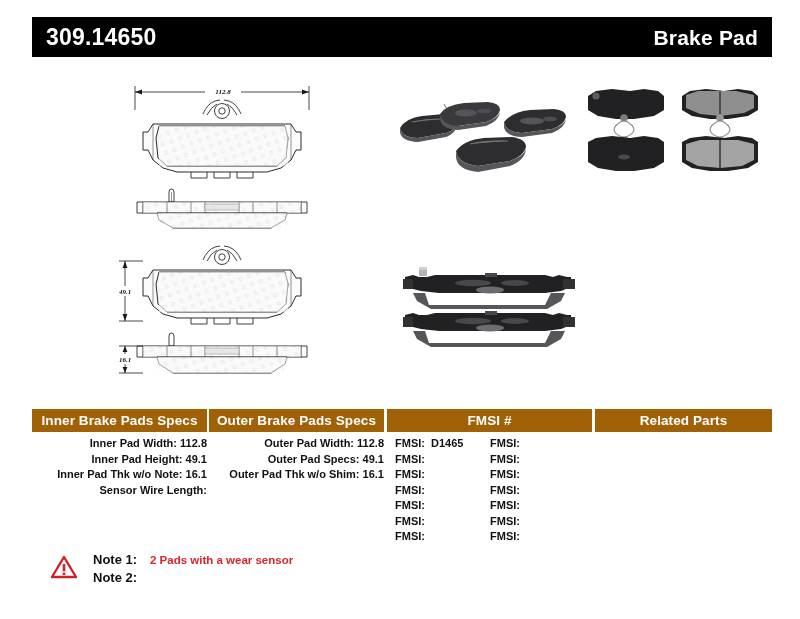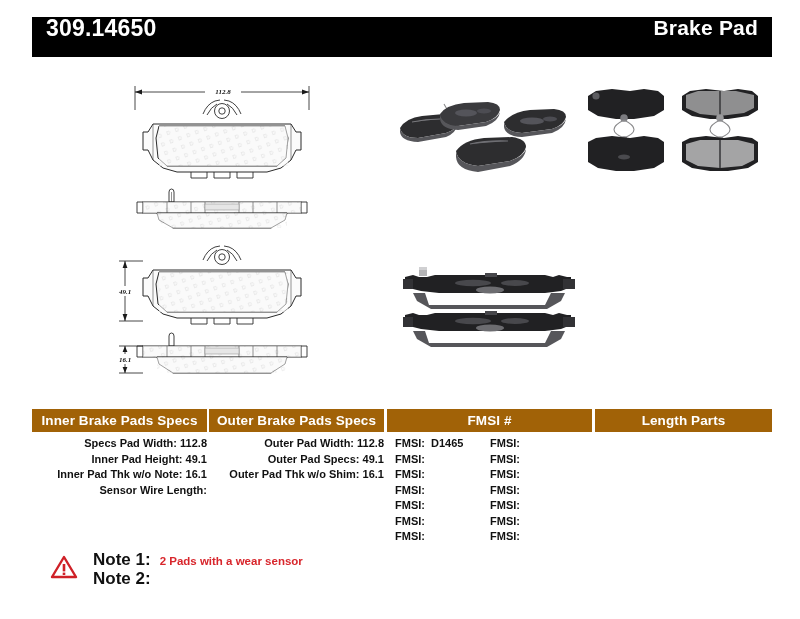--- a/index.html
+++ b/index.html
@@ -19,21 +19,21 @@
 
   
   #header-bar {
     position: absolute;
     left: 32px;
     top: 17px;
     width: 740px;
     height: 40px;
     background: #000000;
     display: flex;
-    align-items: flex-start;
+    align-items: center;
     justify-content: space-between;
     padding: 0 14px;
   }
   #part-number {
     color: #ffffff;
     font-size: 23px;
     font-weight: bold;
     letter-spacing: 0.2px;
     line-height: 1;
   }
@@ -165,21 +165,21 @@
     left: 45px;
     top: 0px;
   }
   .note-row {
     display: flex;
     align-items: baseline;
     line-height: 17px;
     white-space: nowrap;
   }
   .note-label {
-    font-size: 17px;
+    font-size: 13px;
     font-weight: bold;
     color: #111111;
     min-width: 48px;
   }
   .note-text {
     font-size: 11.5px;
     font-weight: bold;
     margin-left: 9px;
   }
   .note-red { color: #d8262c; text-align: center; }
@@ -408,25 +408,25 @@
       </g>
     </svg>
   </div>
 </div>
 
 <div id="spec-table">
 
   <div class="thead" id="th-inner">Inner Brake Pads Specs</div>
   <div class="thead" id="th-fmsi">FMSI #</div>
   <div class="thead" id="th-outer">Outer Brake Pads Specs</div>
-  <div class="thead" id="th-rel">Length Parts</div>
+  <div class="thead" id="th-rel">Related Parts</div>
 
   <div class="tbody" id="tb-inner">
     <div class="spec-line">
-      <span>Specs Pad Width:</span>
+      <span>Inner Pad Width:</span>
       <span>112.8</span>
     </div>
     <div class="spec-line">
       <span>Inner Pad Height:</span>
       <span>49.1</span>
     </div>
     <div class="spec-line">
       <span>Inner Pad Thk w/o Note:</span>
       <span>16.1</span>
     </div>

